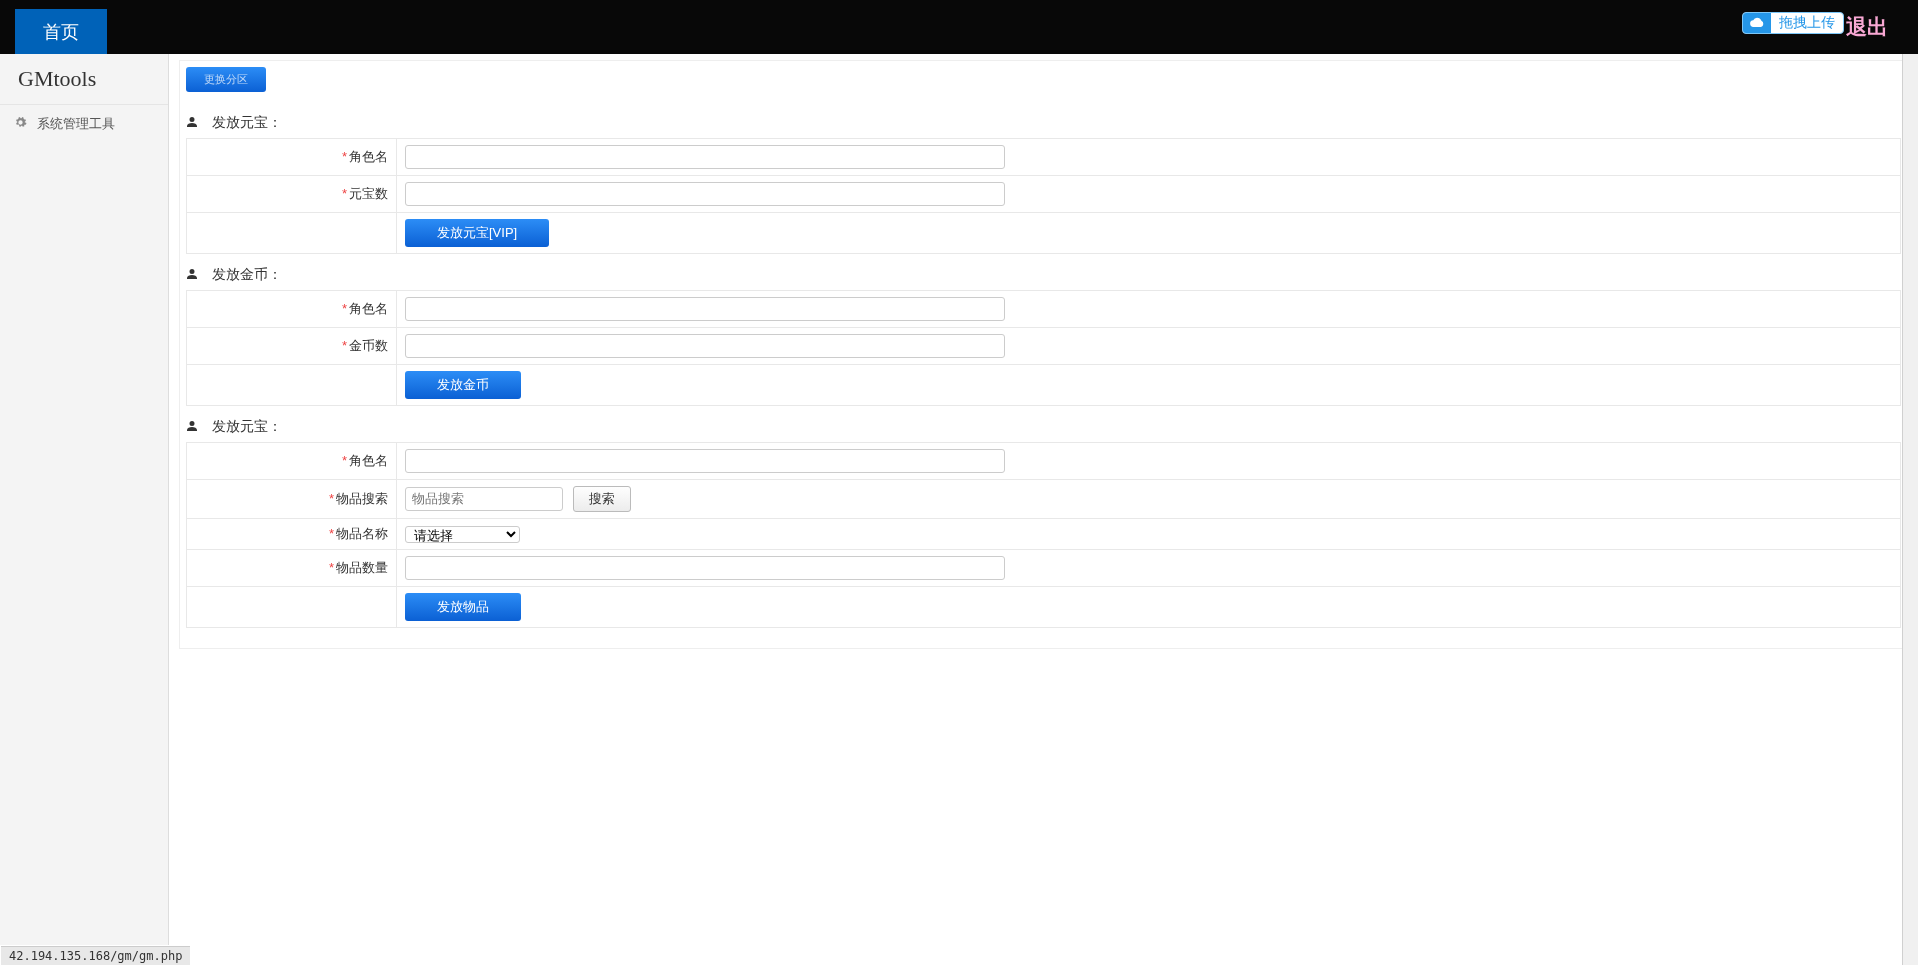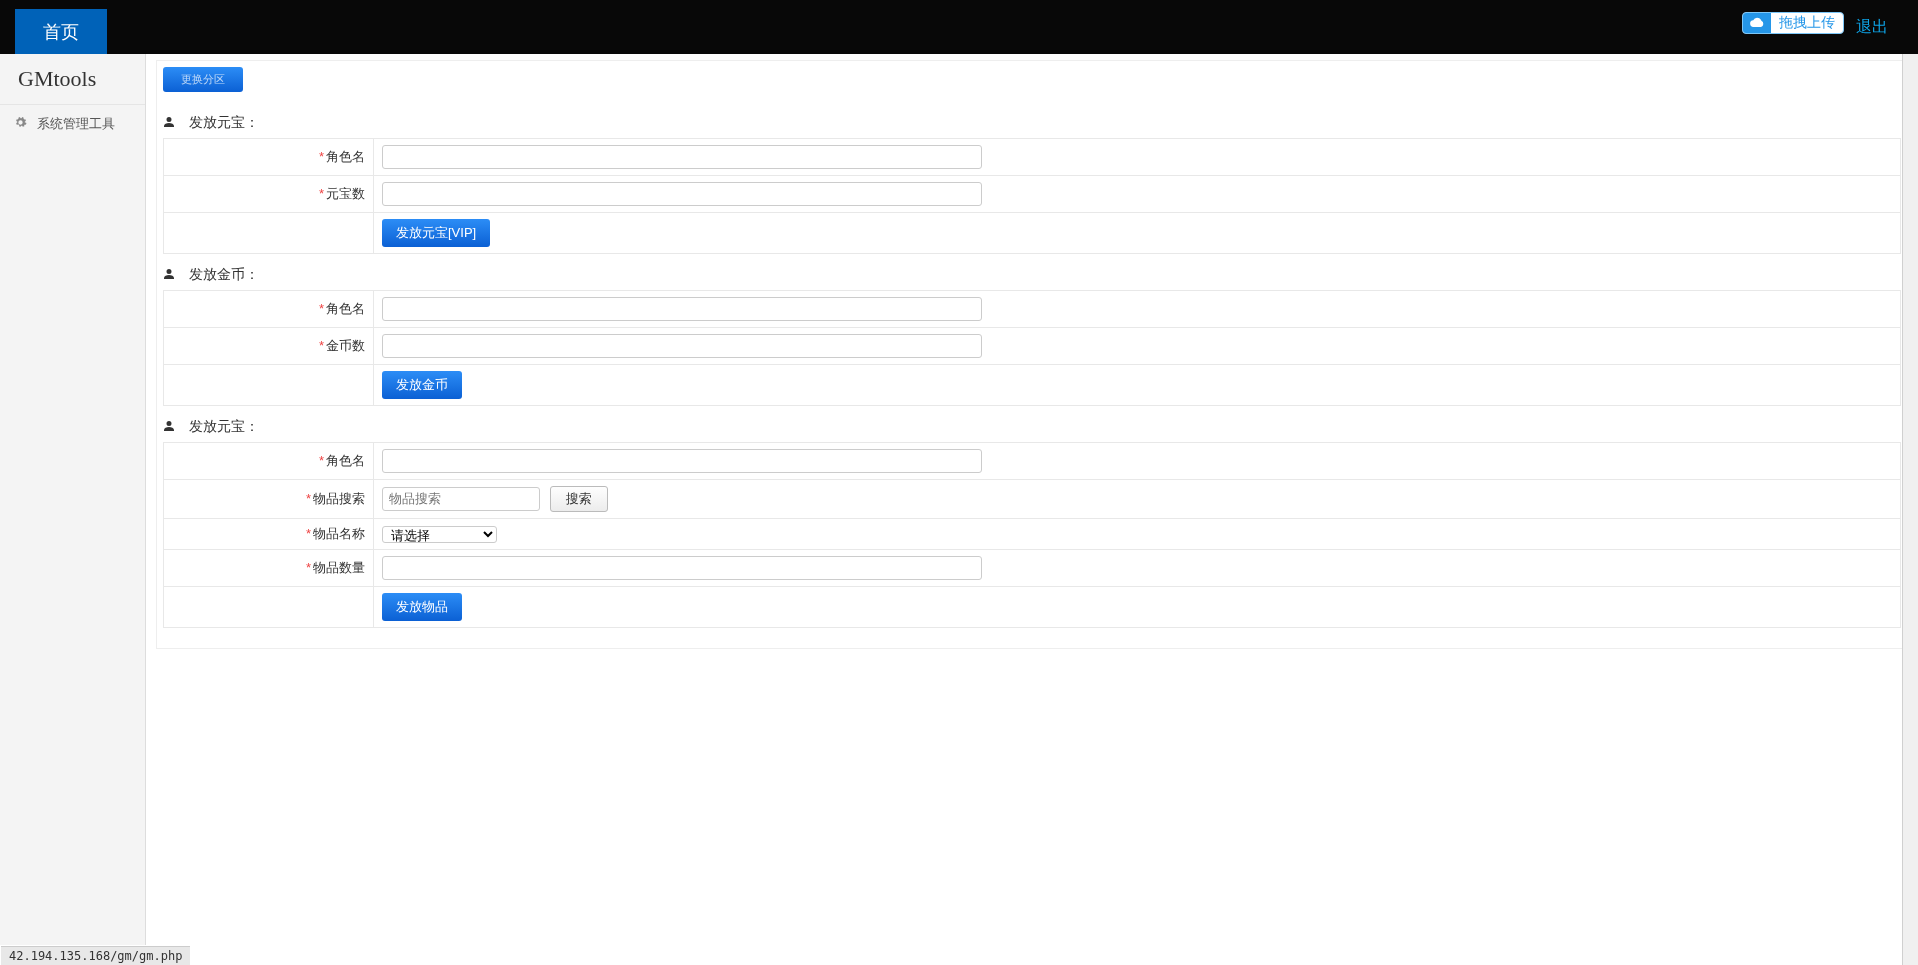--- a/index.html
+++ b/index.html
@@ -26,23 +26,24 @@
       cursor: pointer;
       margin-left: 15px;
       margin-top: 9px;
     }
     .nav-user {
       color: #fff;
       font-size: 18px;
       cursor: pointer;
     }
     .nav-logout {
-      color: #0ea5e9;
-      font-size: 16px;
-      cursor: pointer;
+      color: #f9a8d4;
+      font-size: 21px;
+      cursor: pointer;
+      font-weight: bold;
     }
     
     
     .upload-badge {
       position: fixed;
       top: 12px;
       right: 74px;
       z-index: 1000;
       display: flex;
       align-items: stretch;
@@ -70,21 +71,21 @@
     }
     
     
     .main-wrap {
       display: flex;
       min-height: calc(100vh - 54px - 20px);
     }
     
     
     .sidebar {
-      width: 146px;
+      width: 169px;
       background: #f4f4f4;
       border-right: 1px solid #ddd;
       flex-shrink: 0;
     }
     .sidebar-brand {
       padding: 12px 18px;
       font-size: 22px;
       font-family: Georgia, serif;
       color: #333;
       border-bottom: 1px solid #e5e5e5;
@@ -187,21 +188,21 @@
       border-radius: 3px;
       background: #fff;
       font-size: 13px;
       padding: 0 4px;
     }
     .btn-primary {
       background: linear-gradient(to bottom, #2c8df6, #0b60d4);
       color: #fff;
       border: none;
       border-radius: 3px;
-      padding: 5px 14px;
+      padding: 5px 32px;
       font-size: 13px;
       cursor: pointer;
     }
     .btn-default {
       background: linear-gradient(to bottom, #fefefe, #ececec);
       color: #333;
       border: 1px solid #bbb;
       border-radius: 3px;
       padding: 3px 15px;
       font-size: 13px;

